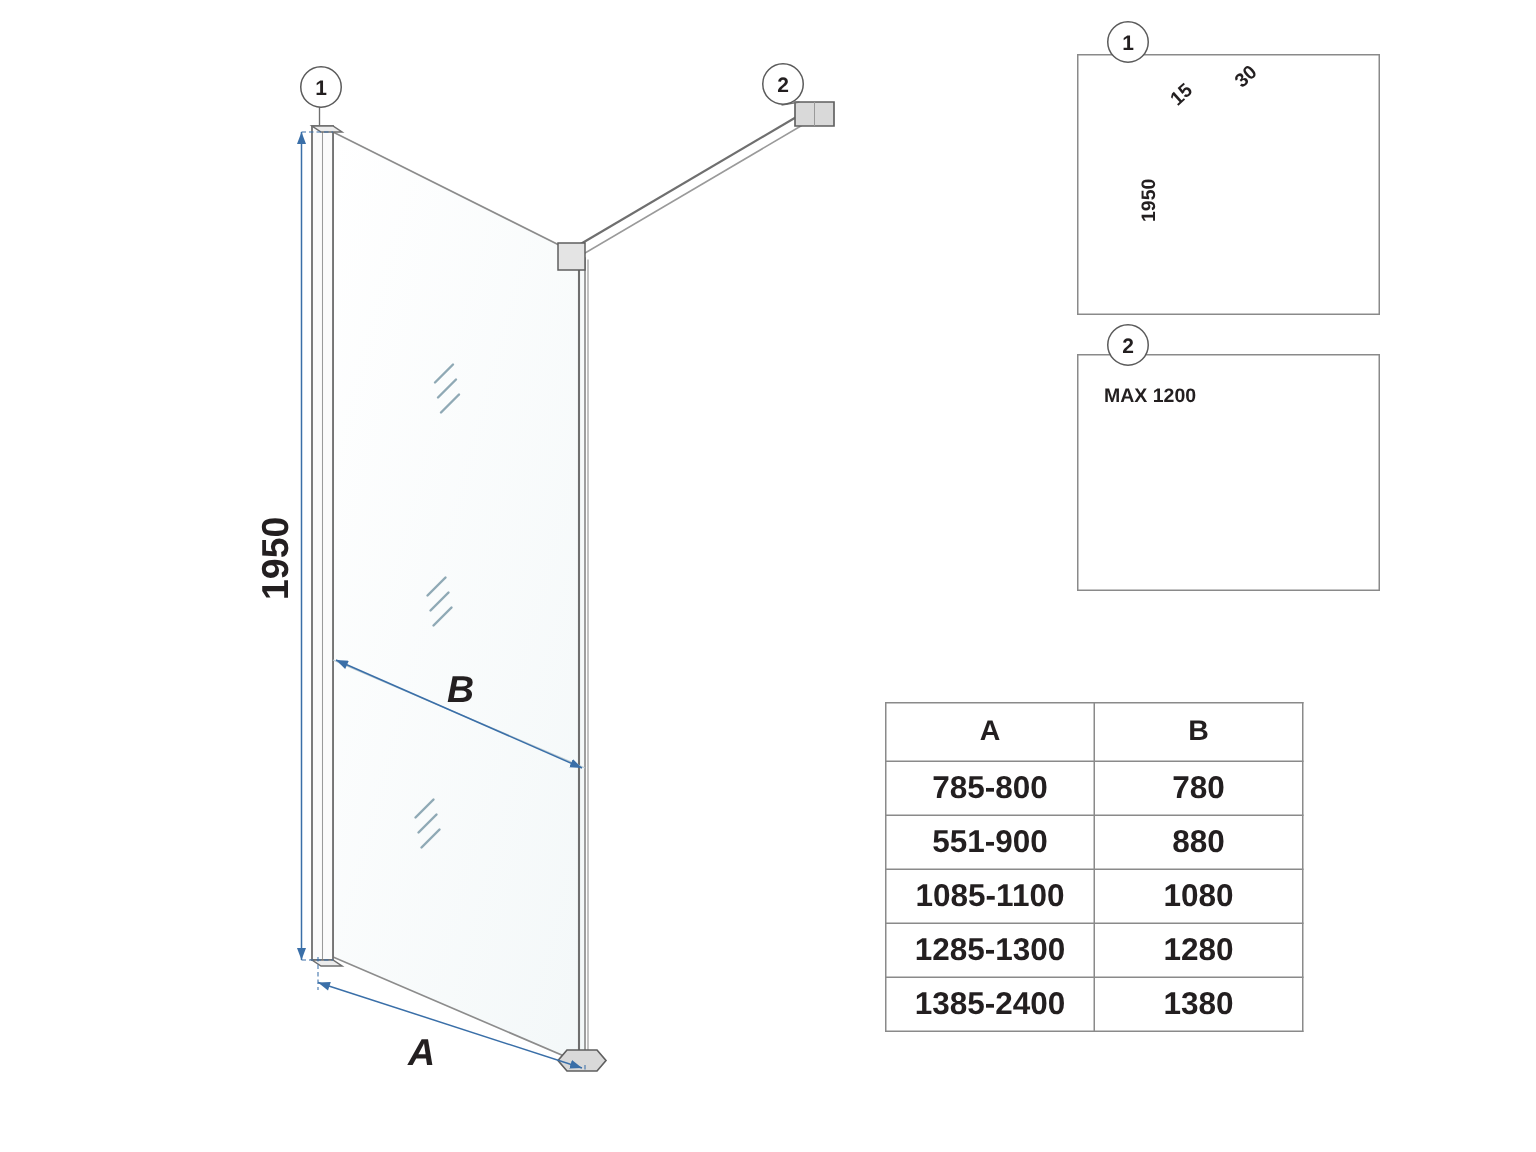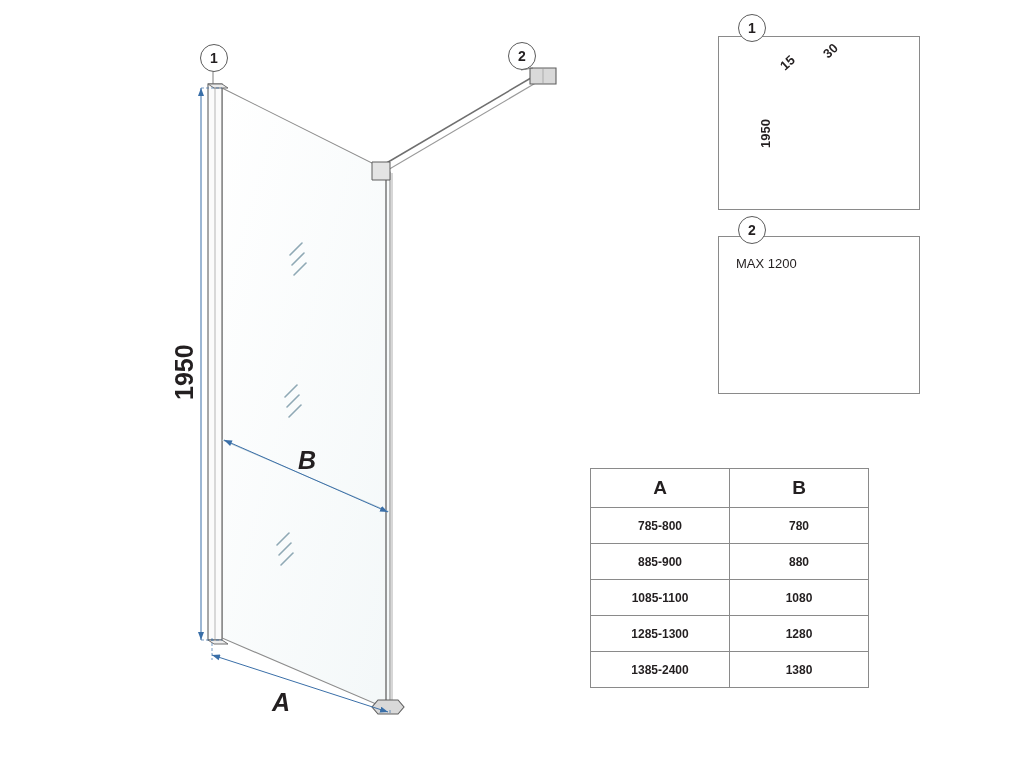--- a/index.html
+++ b/index.html
@@ -85,38 +85,38 @@
     background: #fff;
   }
   
   .spec-table {
     position: absolute;
     border-collapse: collapse;
     background: #fff;
   }
   .spec-table td, .spec-table th {
     border: 1.1px solid #8a8a8a;
-    font-size: 12px;
+    font-size: 21px;
     font-weight: bold;
     text-align: center;
     color: #231f20;
     font-family: "Liberation Sans", sans-serif;
   }
   .spec-table th {
     height: 36px;
     font-size: 19px;
   }
   .spec-table td {
     height: 33px;
   }
   .col-a { width: 136px; }
   .col-b { width: 136px; }
   .maxlabel {
     font-size: 13px;
-    font-weight: normal;
+    font-weight: bold;
   }
 </style>
 </head>
 <body>
 
 <div class="stage">
 
   <svg class="draw" viewBox="0 0 1024 768">
     <defs>
       <marker id="arrHead" markerWidth="9" markerHeight="9" refX="8" refY="3" orient="auto">
@@ -241,21 +241,21 @@
         <th class="col-a">A</th>
         <th class="col-b">B</th>
       </tr>
     </thead>
     <tbody>
       <tr>
         <td>785-800</td>
         <td>780</td>
       </tr>
       <tr>
-        <td>885-900</td>
+        <td>551-900</td>
         <td>880</td>
       </tr>
       <tr>
         <td>1085-1100</td>
         <td>1080</td>
       </tr>
       <tr>
         <td>1285-1300</td>
         <td>1280</td>
       </tr>

